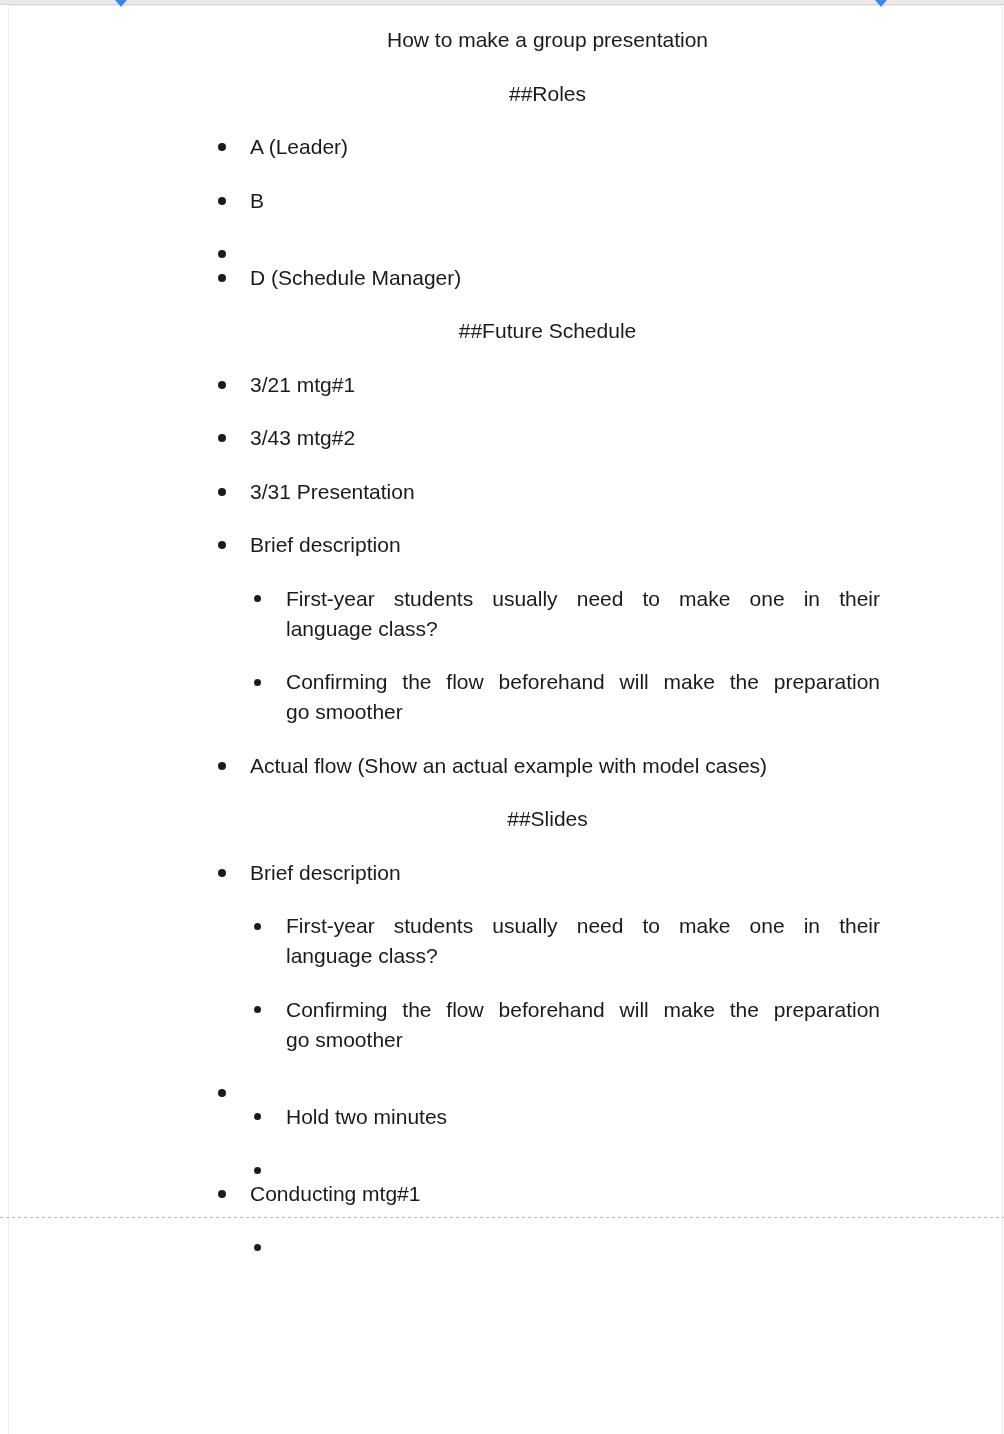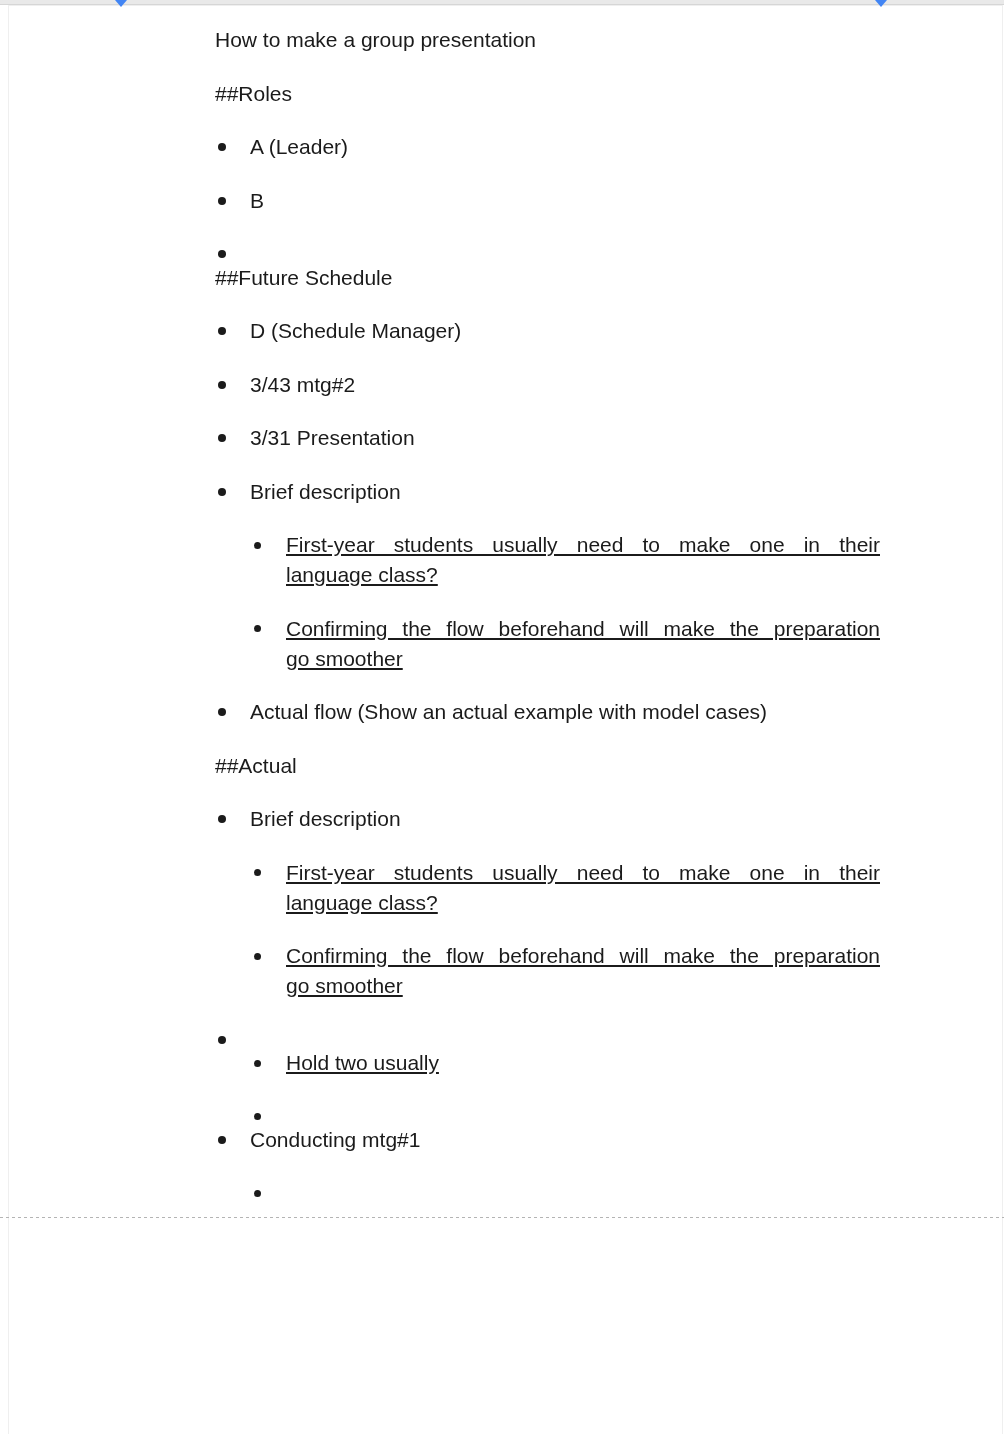--- a/index.html
+++ b/index.html
@@ -65,24 +65,24 @@
     box-sizing: border-box;
     padding: 25px 124px 0 0;
     z-index: 5;
     color: #1b1b1b;
     font-size: 21px;
     line-height: 30px;
     cursor: text;
   }
   .para { margin: 0 0 23.5px 0; }
   .para.title,
-  .para.heading { padding-left: 215px; }
+  .para.heading { padding-left: 215px; text-align: center; }
   .para.bullet { display: flex; }
   .para.bullet.lvl1 { padding-left: 215px; }
-  .para.bullet.lvl2 { padding-left: 251px; text-decoration: underline; }
+  .para.bullet.lvl2 { padding-left: 251px; }
   .bullet-col {
     flex: 0 0 35px;
     position: relative;
   }
   .bullet-dot {
     position: absolute;
     left: 3px; top: 11px;
     width: 8px; height: 8px;
     border-radius: 50%;
     background: #1b1b1b;
@@ -133,31 +133,39 @@
         </span>
         <div class="ptext">
           <div class="tline">B</div>
         </div>
       </div>
       <div class="para bullet lvl1">
         <span class="bullet-col">
           <span class="bullet-dot"></span>
         </span>
       </div>
+      <div class="para bullet lvl1">
+        <span class="bullet-col">
+          <span class="bullet-dot"></span>
+        </span>
+        <div class="ptext">
+          <div class="tline">D (Schedule Manager)</div>
+        </div>
+      </div>
       <div class="para heading">
         <div class="ptext">
           <div class="tline">##Future Schedule</div>
         </div>
       </div>
       <div class="para bullet lvl1">
         <span class="bullet-col">
           <span class="bullet-dot"></span>
         </span>
         <div class="ptext">
-          <div class="tline">D (Schedule Manager)</div>
+          <div class="tline">3/21 mtg#1</div>
         </div>
       </div>
       <div class="para bullet lvl1">
         <span class="bullet-col">
           <span class="bullet-dot"></span>
         </span>
         <div class="ptext">
           <div class="tline">3/43 mtg#2</div>
         </div>
       </div>
@@ -198,21 +206,21 @@
       <div class="para bullet lvl1">
         <span class="bullet-col">
           <span class="bullet-dot"></span>
         </span>
         <div class="ptext">
           <div class="tline">Actual flow (Show an actual example with model cases)</div>
         </div>
       </div>
       <div class="para heading">
         <div class="ptext">
-          <div class="tline">##Actual</div>
+          <div class="tline">##Slides</div>
         </div>
       </div>
       <div class="para bullet lvl1">
         <span class="bullet-col">
           <span class="bullet-dot"></span>
         </span>
         <div class="ptext">
           <div class="tline">Brief description</div>
         </div>
       </div>
@@ -237,21 +245,21 @@
       <div class="para bullet lvl1">
         <span class="bullet-col">
           <span class="bullet-dot"></span>
         </span>
       </div>
       <div class="para bullet lvl2">
         <span class="bullet-col">
           <span class="bullet-dot"></span>
         </span>
         <div class="ptext">
-          <div class="tline">Hold two usually</div>
+          <div class="tline">Hold two minutes</div>
         </div>
       </div>
       <div class="para bullet lvl2">
         <span class="bullet-col">
           <span class="bullet-dot"></span>
         </span>
       </div>
       <div class="para bullet lvl1">
         <span class="bullet-col">
           <span class="bullet-dot"></span>

